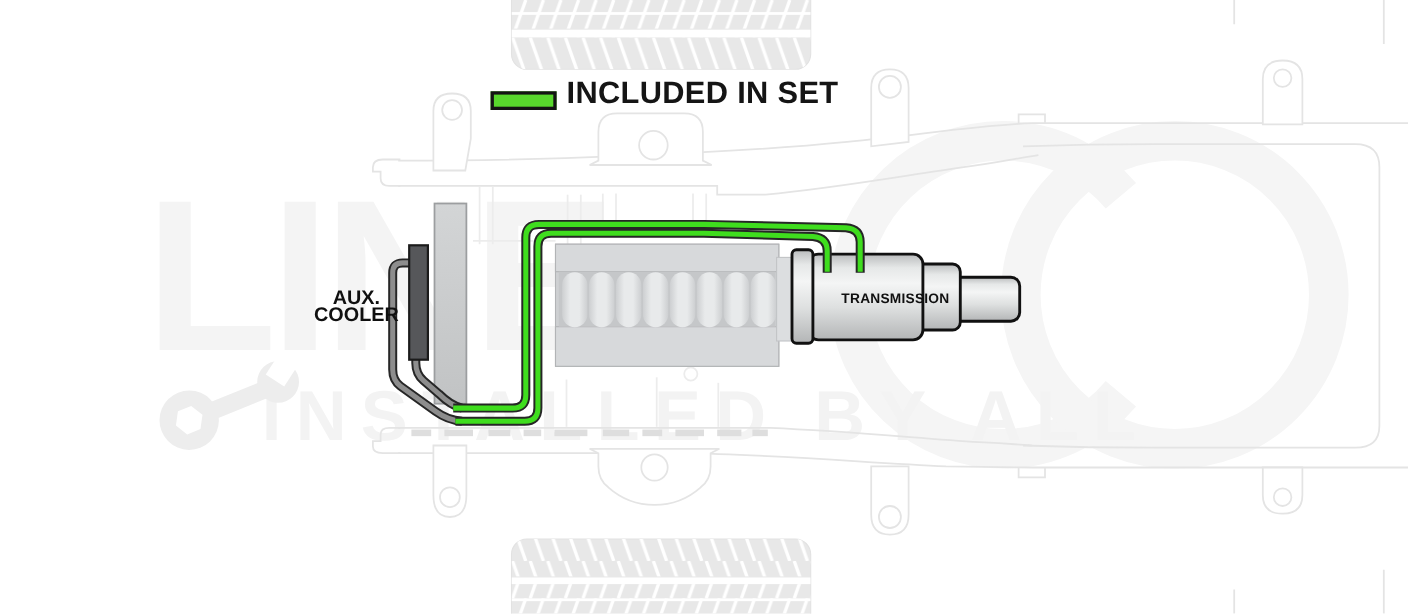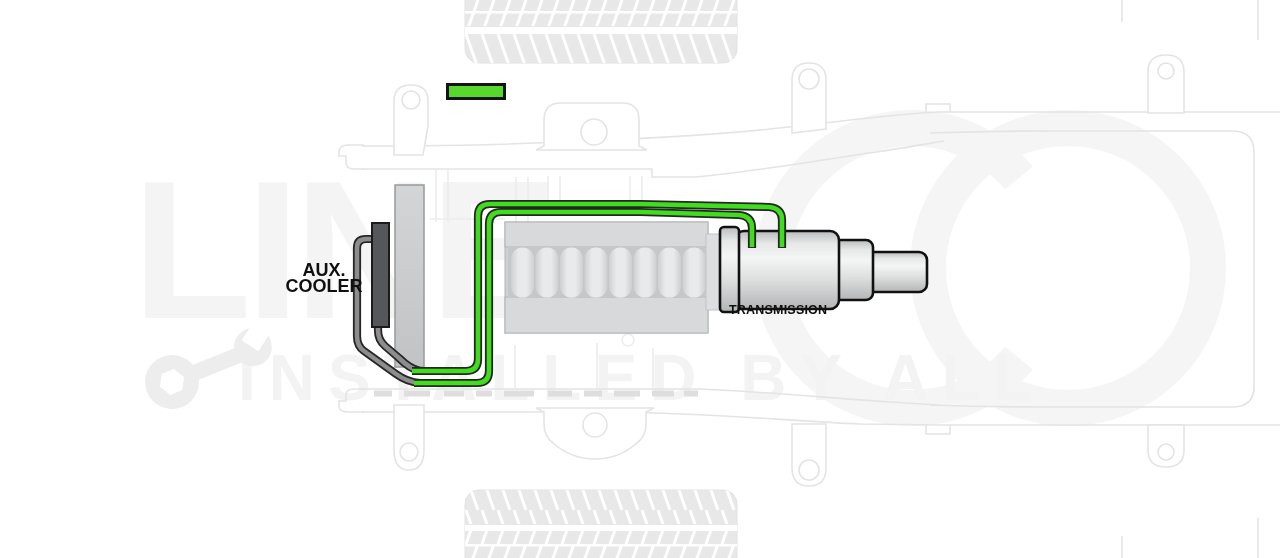--- a/index.html
+++ b/index.html
@@ -4,21 +4,21 @@
 <style>
   html,body{margin:0;padding:0;background:#fff;}
   #stage{position:relative;width:1280px;height:558px;overflow:hidden;background:#fff;
          font-family:"Liberation Sans",sans-serif;}
   #stage svg{position:absolute;left:0;top:0;}
   .label{position:absolute;color:#101010;font-weight:bold;}
   #legend-swatch{position:absolute;left:446px;top:83px;width:54px;height:11px;
                  background:#58d82c;border:3px solid #141414;}
   #legend-label{left:515px;top:71px;font-size:28px;line-height:28px;color:#151515;letter-spacing:.3px;}
   #aux-label{left:282px;top:263px;width:84px;text-align:center;font-size:18px;line-height:15.5px;}
-  #trans-label{left:729px;top:264px;width:120px;text-align:left;font-size:12.5px;letter-spacing:.2px;margin-top:39px;}
+  #trans-label{left:754px;top:264px;width:120px;text-align:center;font-size:12.5px;letter-spacing:.2px;}
   .wm-line{font-weight:bold;}
 </style>
 </head>
 <body>
 
 <div id="stage">
 
 <svg width="1280" height="558" viewBox="0 0 1280 558">
   <defs>
     <linearGradient id="gradMetal" x1="0" y1="0" x2="0" y2="1">
@@ -188,20 +188,21 @@
     <path d="M 412 371 H 466 Q 478 371 478 359 V 216 Q 478 204 490 204 H 640 L 769 207 Q 782 208 782 220 V 248" stroke="#262626" stroke-width="8.2"></path>
     <path d="M 412 371 H 466 Q 478 371 478 359 V 216 Q 478 204 490 204 H 640 L 769 207 Q 782 208 782 220 V 247" stroke="#3fdd1e" stroke-width="4.6"></path>
     <path d="M 414 383 H 477 Q 489 383 489 371 V 224 Q 489 212 501 212 H 640 L 739 215 Q 752 216 752 228 V 248" stroke="#262626" stroke-width="8.2"></path>
     <path d="M 414 383 H 477 Q 489 383 489 371 V 224 Q 489 212 501 212 H 640 L 739 215 Q 752 216 752 228 V 247" stroke="#3fdd1e" stroke-width="4.6"></path>
   </g>
 
   <rect x="372" y="223" width="17" height="104" fill="#56575a" stroke="#1b1b1b" stroke-width="2"></rect>
 </svg>
 
 <div id="legend-swatch"></div>
+<div id="legend-label" class="label">INCLUDED IN SET</div>
 
 <div id="aux-label" class="label">
   <div>AUX.</div>
   <div>COOLER</div>
 </div>
 <div id="trans-label" class="label">TRANSMISSION</div>
 
 </div>
 
 </body></html>

